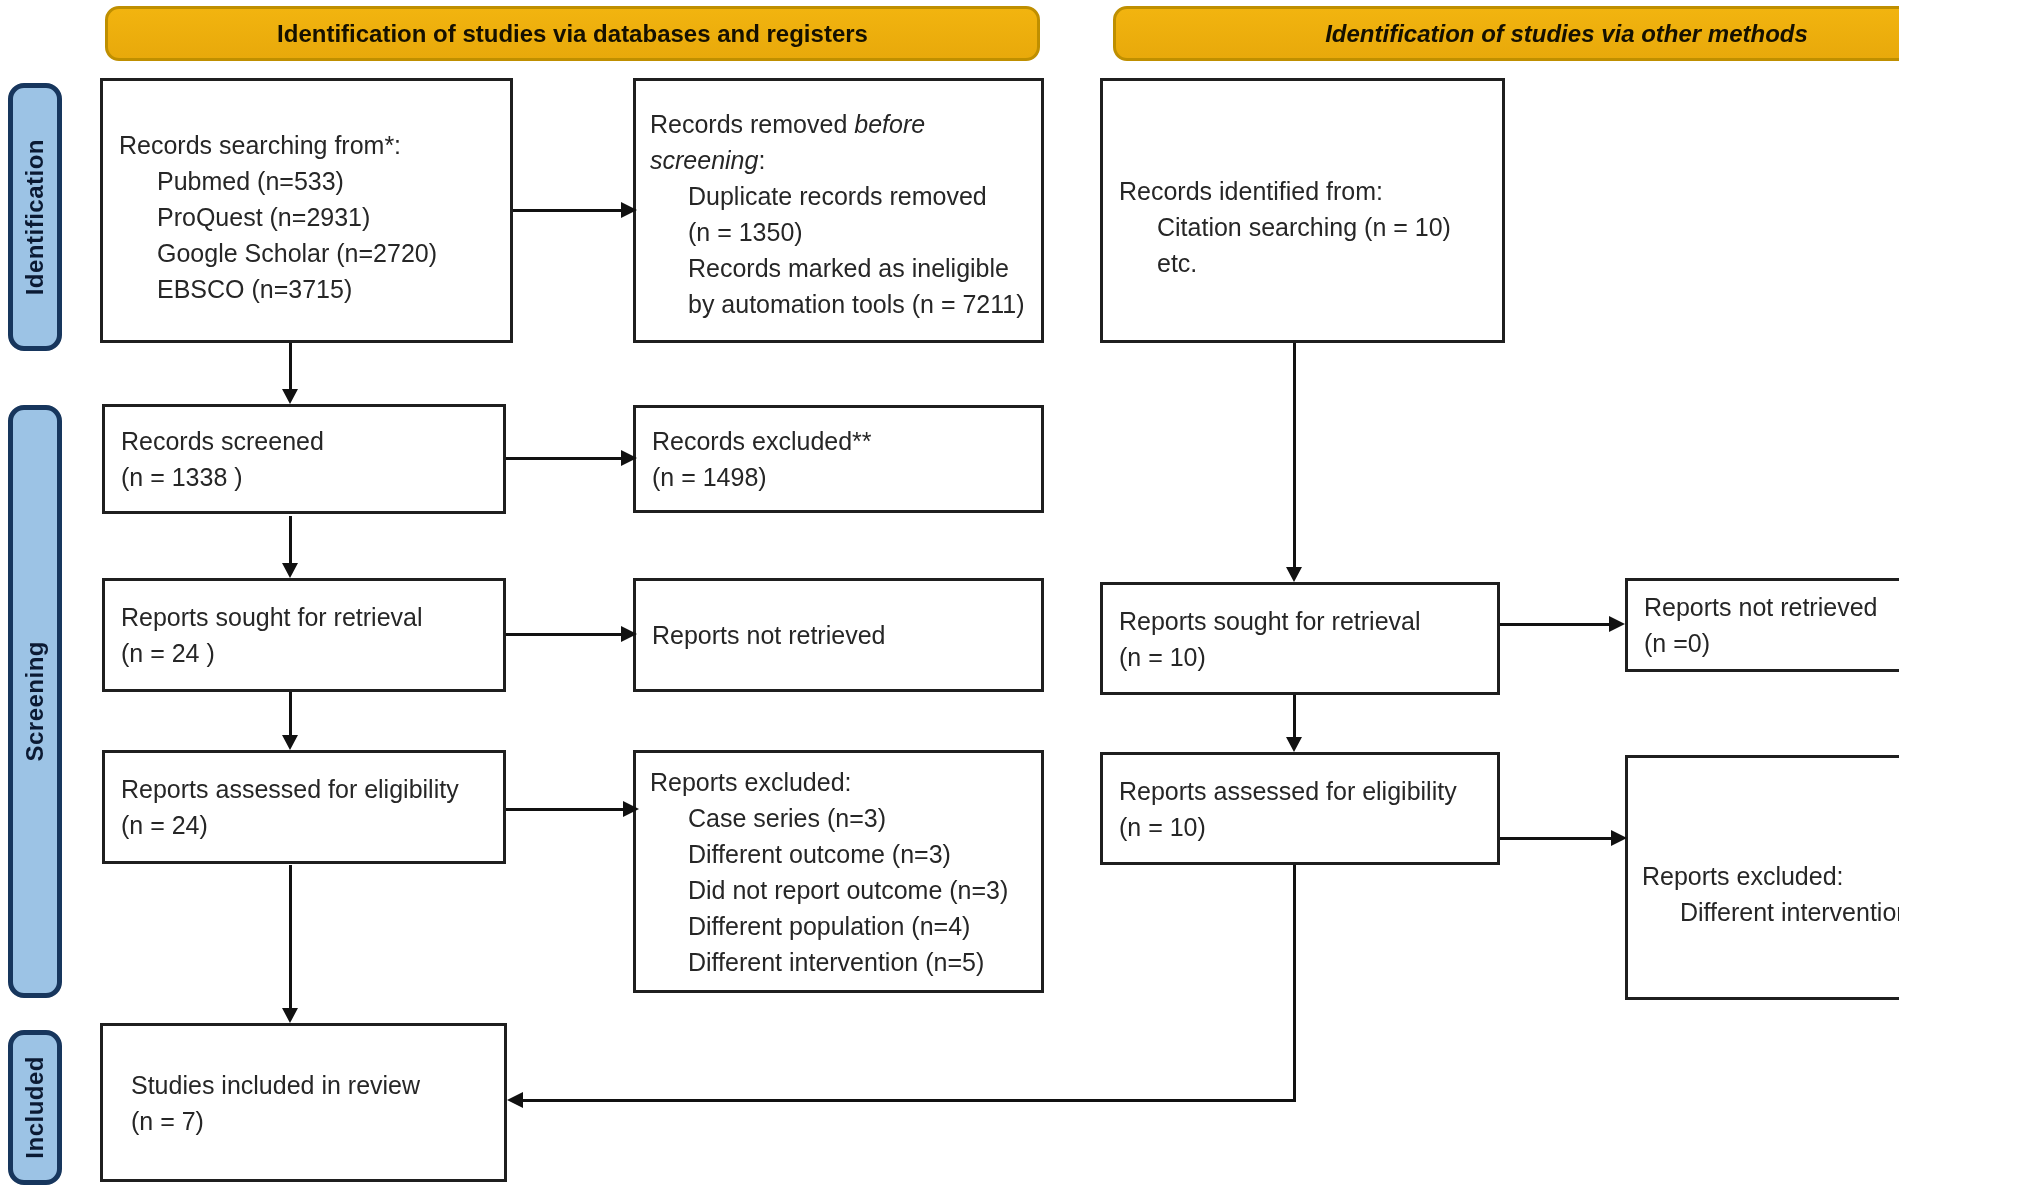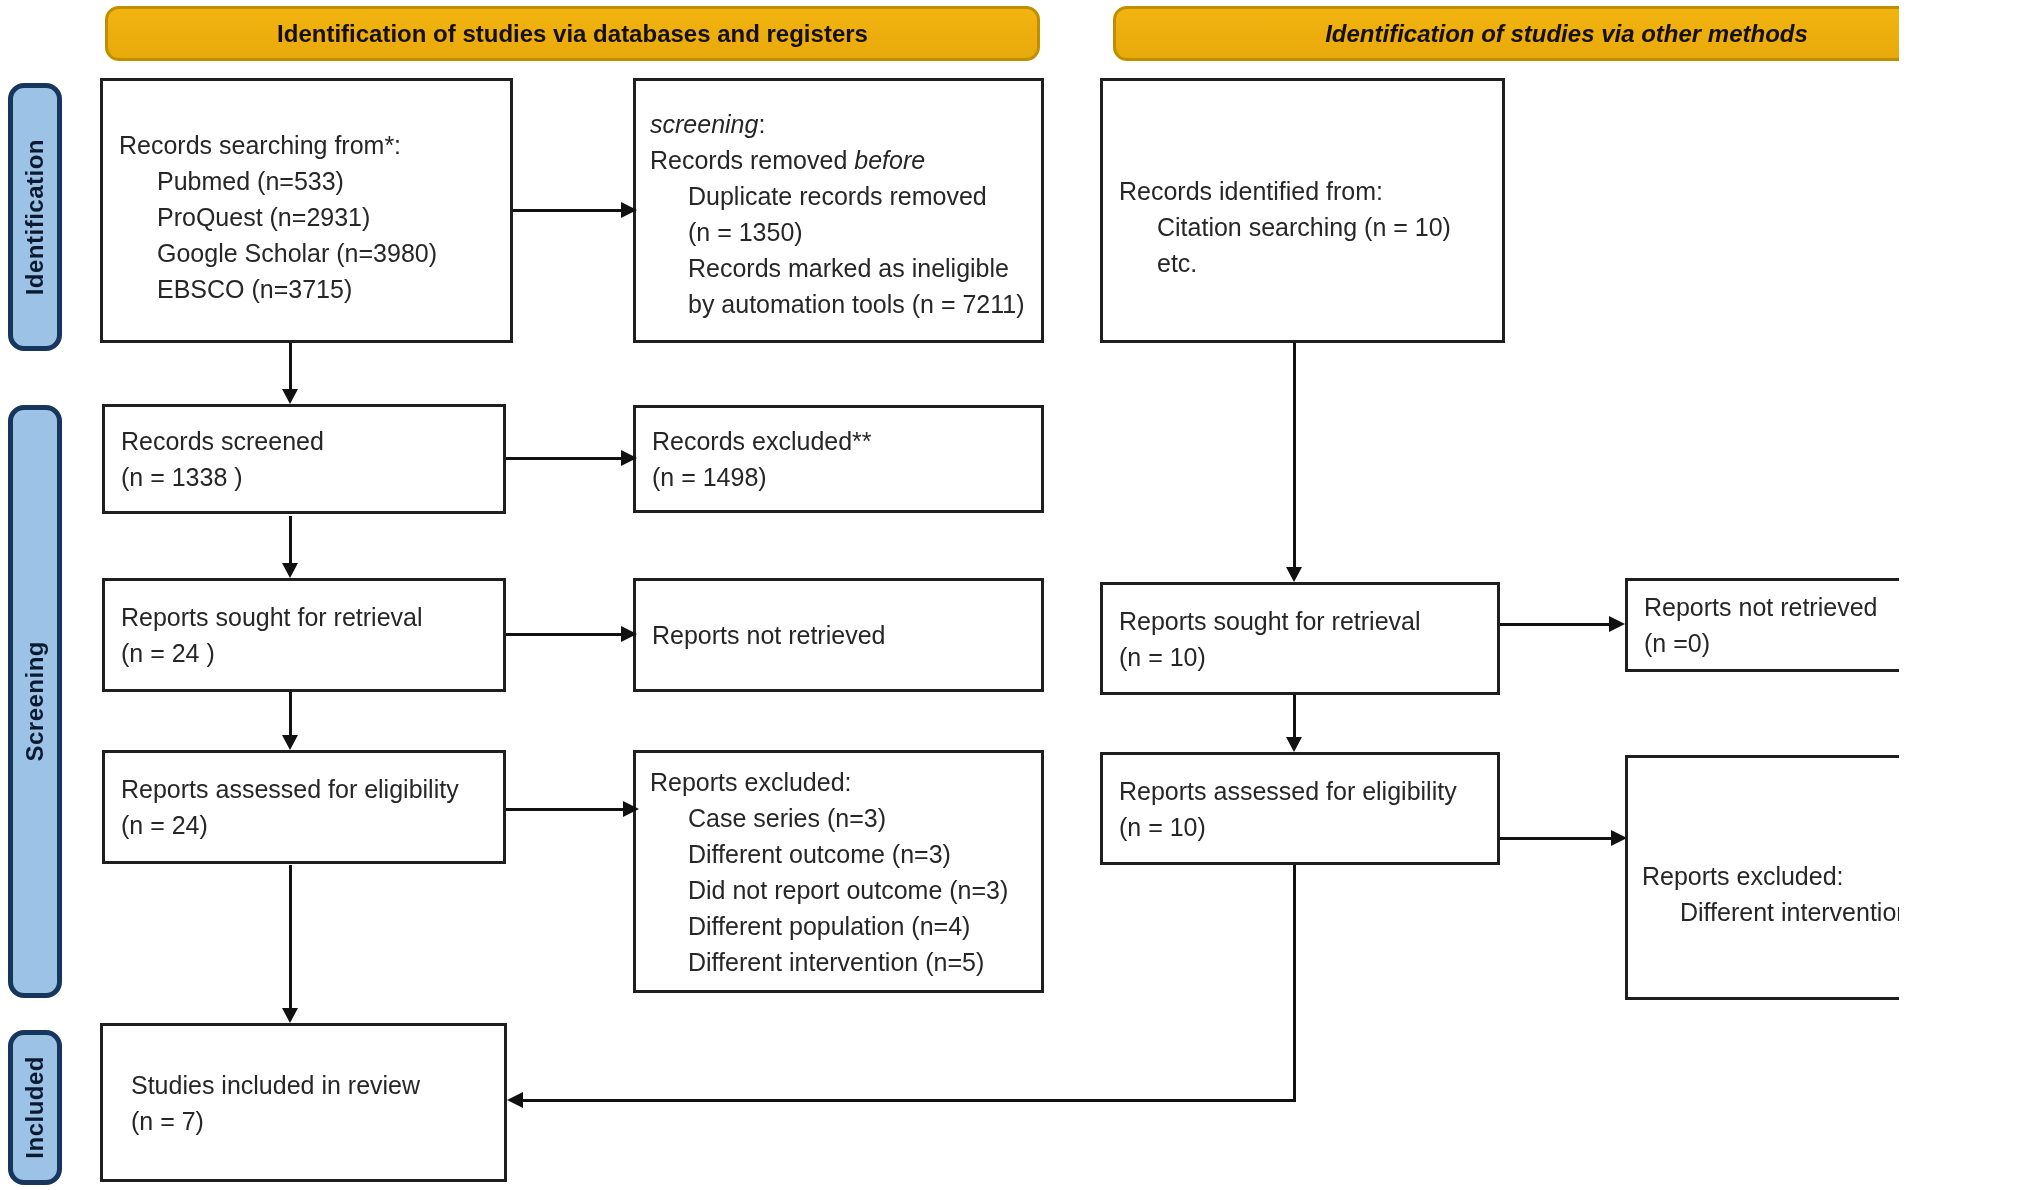--- a/index.html
+++ b/index.html
@@ -62,26 +62,26 @@
     <span class="vtext">Screening</span>
   </div>
   <div class="side" style="left:8px;top:1030px;height:155px;">
     <span class="vtext">Included</span>
   </div>
 
   <div class="box" style="left:100px;top:78px;width:413px;height:265px;padding:20px 8px 8px 16px;">
       <div class="line"><span>Records searching from*:</span></div>
       <div class="line" style="padding-left: 38px;"><span>Pubmed (n=533)</span></div>
       <div class="line" style="padding-left: 38px;"><span>ProQuest (n=2931)</span></div>
-      <div class="line" style="padding-left: 38px;"><span>Google Scholar (n=3980)</span></div>
+      <div class="line" style="padding-left: 38px;"><span>Google Scholar (n=2720)</span></div>
       <div class="line" style="padding-left: 38px;"><span>EBSCO (n=3715)</span></div>
     </div>
   <div class="box" style="left:633px;top:78px;width:411px;height:265px;padding:14px 8px 8px 14px;">
+      <div class="line"><span>Records removed </span><span class="i">before</span></div>
       <div class="line"><span class="i">screening</span><span>:</span></div>
-      <div class="line"><span>Records removed </span><span class="i">before</span></div>
       <div class="line" style="padding-left: 38px;"><span>Duplicate records removed</span></div>
       <div class="line" style="padding-left: 38px;"><span>(n = 1350)</span></div>
       <div class="line" style="padding-left: 38px;"><span>Records marked as ineligible</span></div>
       <div class="line" style="padding-left: 38px;"><span>by automation tools (n = 7211)</span></div>
     </div>
   <div class="box" style="left:1100px;top:78px;width:405px;height:265px;padding:40px 8px 8px 16px;">
       <div class="line"><span>Records identified from:</span></div>
       <div class="line" style="padding-left: 38px;"><span>Citation searching (n = 10)</span></div>
       <div class="line" style="padding-left: 38px;"><span>etc.</span></div>
     </div>

